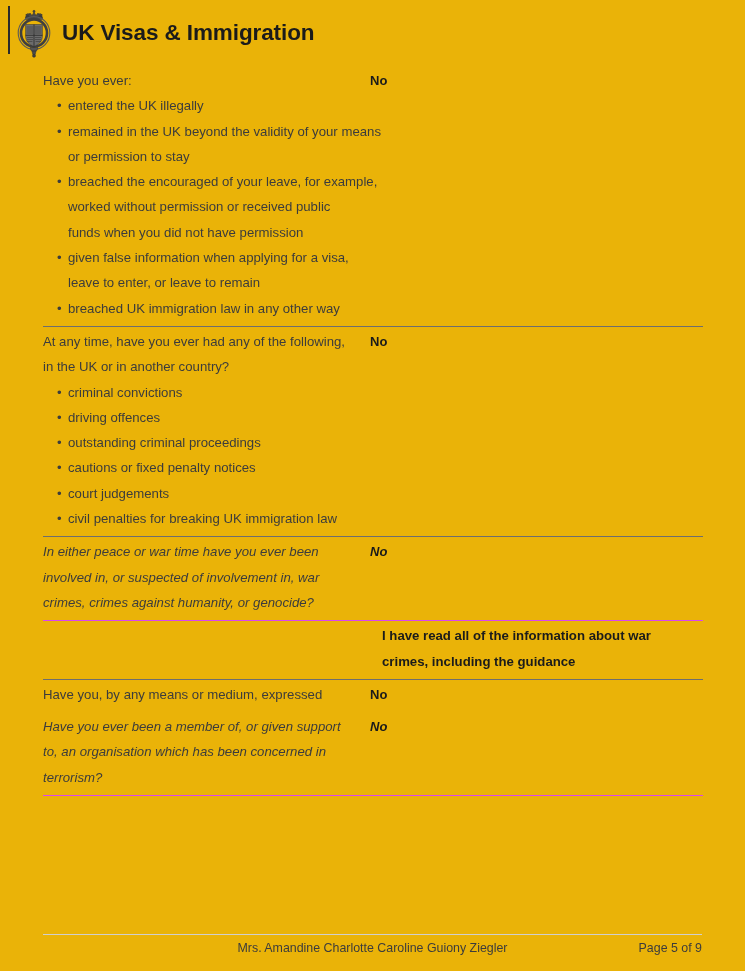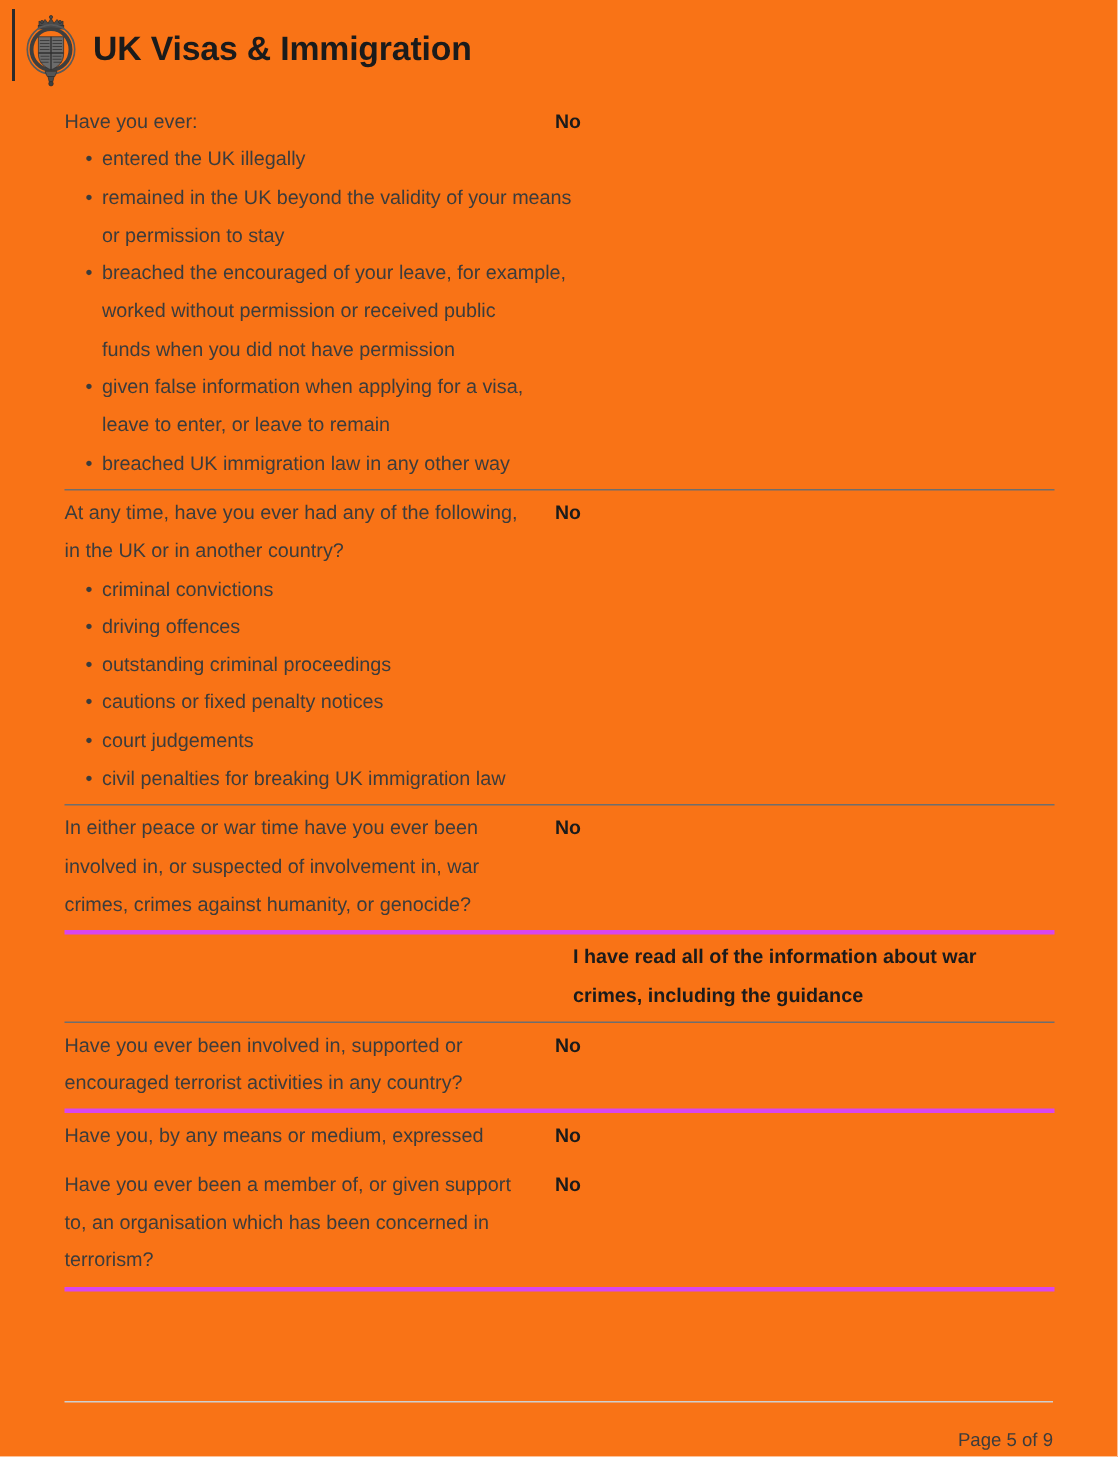--- a/index.html
+++ b/index.html
@@ -11,21 +11,21 @@
   body {
     font-family: "Liberation Sans", sans-serif;
     color: #3c3c3c;
     -webkit-font-smoothing: antialiased;
   }
   #page {
     position: relative;
     width: 745px;
     height: 971px;
     margin: 0 auto;
-    background: #f97316;
+    background: #eab308;
     overflow: hidden;
     box-sizing: border-box;
   }
 
   
   .header {
     position: relative;
     height: 66px;
     display: flex;
     align-items: center;
@@ -73,21 +73,21 @@
   .col-q { width: 327px; }
   .col-a { width: 333px; }
 
   .qrow > td {
     padding-top: 2px;
     padding-bottom: 5px;
   }
 
   
   .sep-strong > td { border-bottom: 1.6px solid #6e6e6e; }
-  .sep-light  > td { border-bottom: 3px solid #d946ef; }
+  .sep-light  > td { border-bottom: 1px solid #d946ef; font-style: italic; }
   .sep-none   > td { border-bottom: 0; }
 
   .qline {
     font-size: 13.2px;
     line-height: 25.3px;
     color: #3c3c3c;
     white-space: nowrap;
   }
   .qline.indent {
     padding-left: 14px;
@@ -143,21 +143,21 @@
     left: 0;
     right: 0;
     text-align: center;
     font-size: 12.4px;
     color: #3c3c3c;
     white-space: nowrap;
   }
   .footer-page {
     position: absolute;
     right: 0;
-    top: 12px;
+    top: 0;
     font-size: 12.4px;
     color: #3c3c3c;
     white-space: nowrap;
   }
 </style>
 </head>
 <body>
 
 <div id="page">
 
@@ -263,29 +263,20 @@
           <td>
             <div class="spacer-line">&nbsp;</div>
             <div class="spacer-line">&nbsp;</div>
           </td>
           <td>
             <div class="declaration">I have read all of the information about war</div>
             <div class="declaration">crimes, including the guidance</div>
           </td>
         </tr>
 
-        <tr class="qrow sep-light">
-          <td>
-            <div class="qline">Have you ever been involved in, supported or</div>
-            <div class="qline">encouraged terrorist activities in any country?</div>
-          </td>
-          <td>
-            <div class="answer">No</div>
-          </td>
-        </tr>
 
         <tr class="qrow sep-none">
           <td>
             <div class="qline">Have you, by any means or medium, expressed</div>
           </td>
           <td>
             <div class="answer">No</div>
           </td>
         </tr>
 
@@ -300,17 +291,18 @@
           </td>
         </tr>
 
       </tbody>
     </table>
   </div>
 
   <div class="footer">
     <div class="footer-rule"></div>
     <div class="footer-inner">
+      <div class="footer-name">Mrs. Amandine Charlotte Caroline Guiony Ziegler</div>
       <div class="footer-page">Page 5 of 9</div>
     </div>
   </div>
 
 </div>
 
 </body></html>

